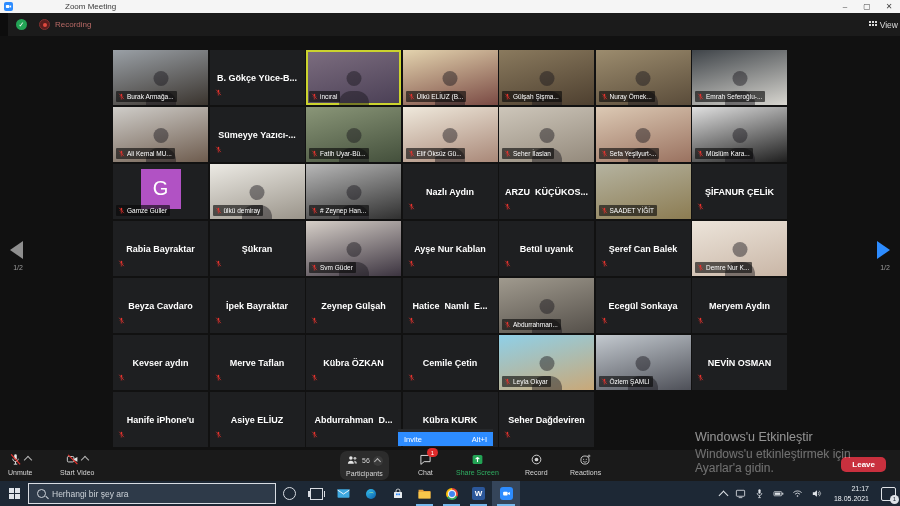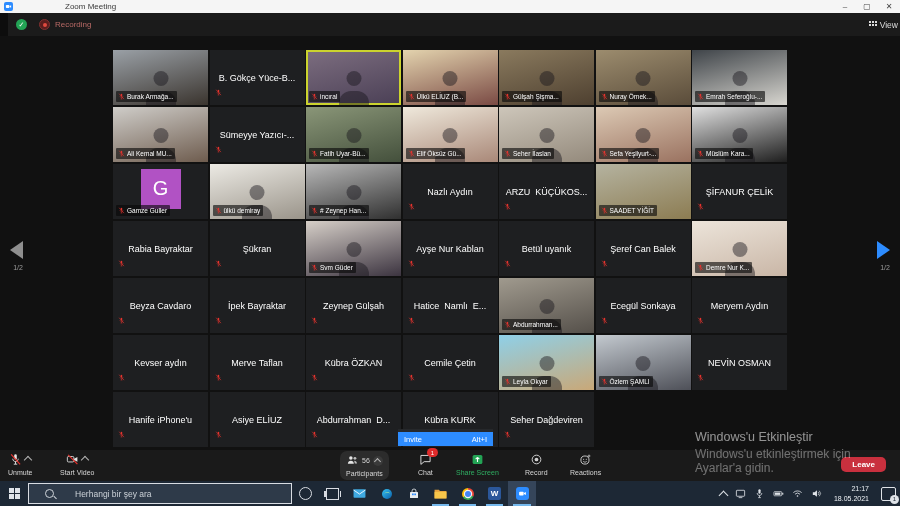--- a/index.html
+++ b/index.html
@@ -30,21 +30,21 @@
            align-items:center;gap:3px;}
   .viewbtn svg{width:8px;height:8px;}
 
   
   .gallery{left:0;top:36px;width:900px;height:414px;background:#111111;}
   .grid{position:absolute;left:113px;top:14px;display:grid;
         grid-template-columns:repeat(7,95px);grid-auto-rows:55px;gap:2px 1.5px;}
   .tile{position:relative;overflow:hidden;background:#1e1f21;}
   .tile.active-speaker{outline:2px solid #cbd32e;outline-offset:-2px;z-index:2;}
   .center-name{display:none;width:100%;height:100%;align-items:center;justify-content:center;
-               color:#fff;font-weight:normal;font-size:9px;white-space:pre;text-align:center;
+               color:#fff;font-weight:bold;font-size:9px;white-space:pre;text-align:center;
                padding:0 2px;box-sizing:border-box;}
   .t-name .center-name{display:flex;}
   .tile-label{display:none;position:absolute;left:3px;bottom:3px;background:rgba(8,8,8,.62);
               color:#fff;font-size:6.5px;padding:1px 3px 1px 2px;border-radius:1px;
               align-items:center;gap:2px;max-width:86px;white-space:nowrap;overflow:hidden;}
   .t-video .tile-label,.t-avatar .tile-label{display:inline-flex;}
   .tile-mic{display:none;position:absolute;left:5px;bottom:4px;}
   .t-name .tile-mic{display:block;}
   .avatar-box{display:none;width:40px;height:40px;background:#b152c4;color:#fff;
               font-size:20px;align-items:center;justify-content:center;
@@ -99,21 +99,21 @@
 
   
   .taskbar{left:0;top:481px;width:900px;height:25px;background:#1d2835;display:flex;
            align-items:center;z-index:8;}
   .tb-item{height:25px;display:flex;align-items:center;justify-content:center;flex:0 0 auto;
            position:relative;}
   .start{width:28px;}
   .winlogo{display:grid;grid-template-columns:5px 5px;grid-template-rows:5px 5px;gap:1px;}
   .winlogo i{background:#dfe3e8;}
   .searchbox{width:230px;height:19px;background:#2e3a49;border:1px solid #d8dce2;display:flex;
-             align-items:center;gap:21px;padding:0 16px;color:#ccd2d8;font-size:8.5px;}
+             align-items:center;gap:6px;padding:0 8px;color:#ccd2d8;font-size:8.5px;}
   .mag{width:7px;height:7px;border:1.3px solid #cfd4da;border-radius:50%;position:relative;}
   .mag::after{content:"";position:absolute;width:4px;height:1.3px;background:#cfd4da;
               right:-3.5px;bottom:-1px;transform:rotate(45deg);}
   .appic{width:27px;}
   .circ-o{width:11px;height:11px;border:1.5px solid #d8dce2;border-radius:50%;}
   .tview{width:11px;height:10px;border:1.2px solid #d8dce2;position:relative;}
   .tview::before{content:"";position:absolute;left:-3px;top:2px;width:1.5px;height:6px;background:#d8dce2;}
   .tview::after{content:"";position:absolute;right:-3px;top:2px;width:1.5px;height:6px;background:#d8dce2;}
   .chrome{width:12px;height:12px;border-radius:50%;position:relative;
           background:conic-gradient(#ea4335 0 33%,#34a853 33% 66%,#fbbc05 66% 100%);}

